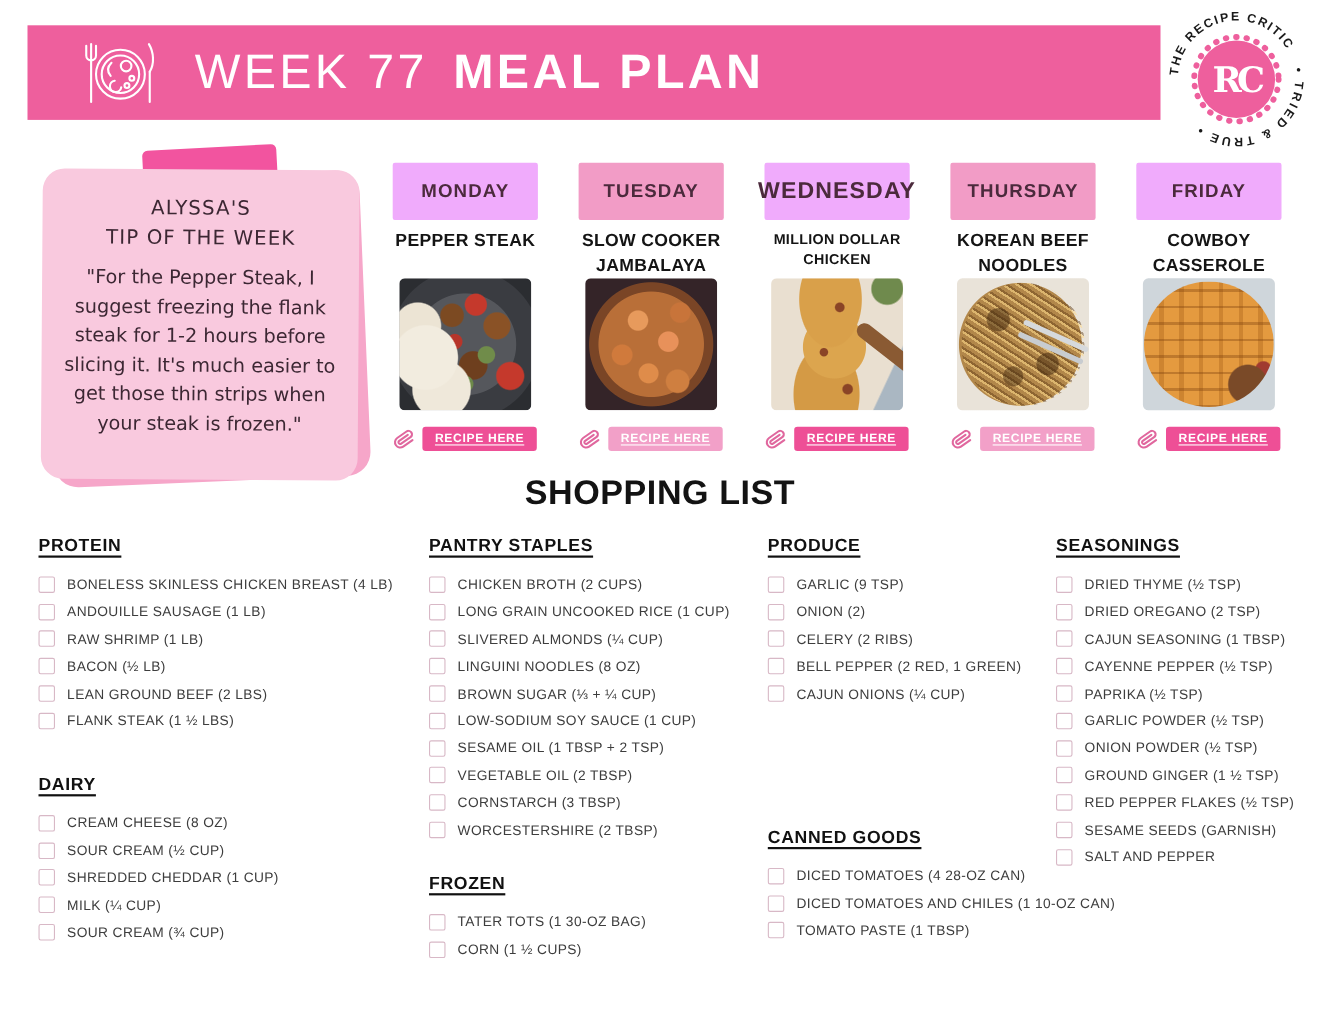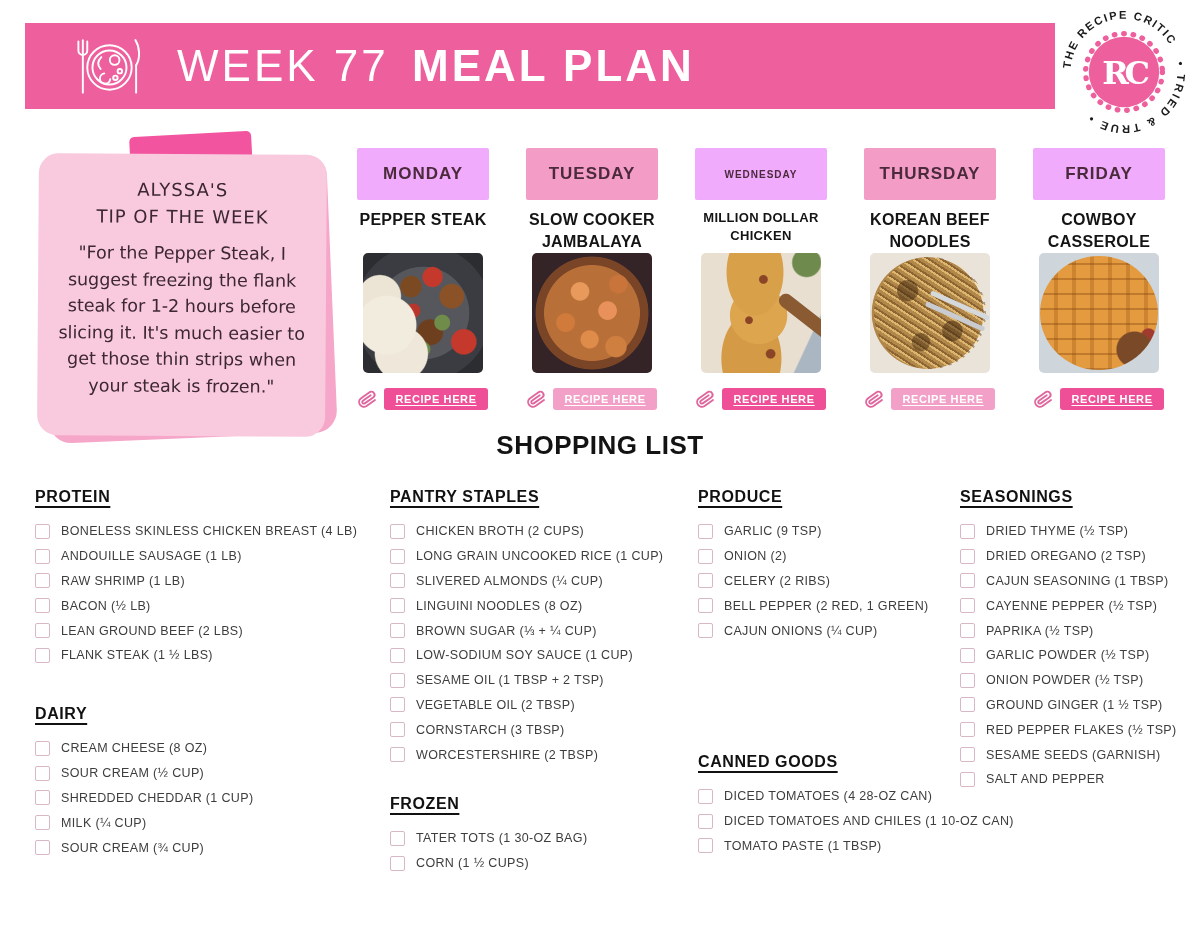--- a/index.html
+++ b/index.html
@@ -51,21 +51,21 @@
     display:flex; justify-content:space-between;
   }
   .day-col { width:136px; display:flex; flex-direction:column; align-items:center; }
   .day-box {
     width:132px; height:52px; display:flex; align-items:center; justify-content:center;
     font-size:17px; font-weight:600; letter-spacing:1px; color:#4b2a3c;
     border-radius:2px;
   }
   .day-box.dark  { background:#f0abfc; }
   .day-box.light { background:#f29cc6; }
-  .day-col:nth-of-type(3) .day-box { font-size:10px; }
+  .day-col:nth-of-type(3) .day-box { font-size:21px; }
   .meal-title {
     margin-top:9px; height:44px; width:136px; text-align:center;
     font-size:16px; font-weight:700; color:#141414; line-height:1.38; letter-spacing:.3px;
   }
   .day-col:nth-of-type(3) .meal-title { font-size:13px; }
 
   .photo { width:120px; height:120px; border-radius:5px; position:relative; overflow:hidden; background:#ddd; }
   .photo::before, .photo::after { content:""; position:absolute; }
 
   .photo-pepper-steak {
@@ -142,21 +142,21 @@
     width:104px; height:22px; border-radius:3px; cursor:pointer;
     color:#ffffff; font-size:11px; font-weight:700; letter-spacing:.6px;
     text-decoration:underline; text-underline-offset:2px;
   }
   .recipe-btn.dark  { background:#ee4f96; }
   .recipe-btn.light { background:#f2a0c8; }
 
   
   .shop-title {
     position:absolute; left:0; top:430px; width:1200px; text-align:center;
-    font-size:26px; font-weight:700; letter-spacing:.5px; color:#131313;
+    font-size:31px; font-weight:700; letter-spacing:.5px; color:#131313;
   }
   .section { position:absolute; }
   .sec-head {
     display:inline-block; font-size:16px; font-weight:700; letter-spacing:.6px;
     color:#111111; text-decoration:underline; text-decoration-thickness:2px;
     text-underline-offset:4px; margin-bottom:13px;
   }
   .check-row { display:flex; align-items:center; height:24.8px; }
   .cbox {
     width:15px; height:15px; border:1.5px solid #d8b8c6; border-radius:2px;

